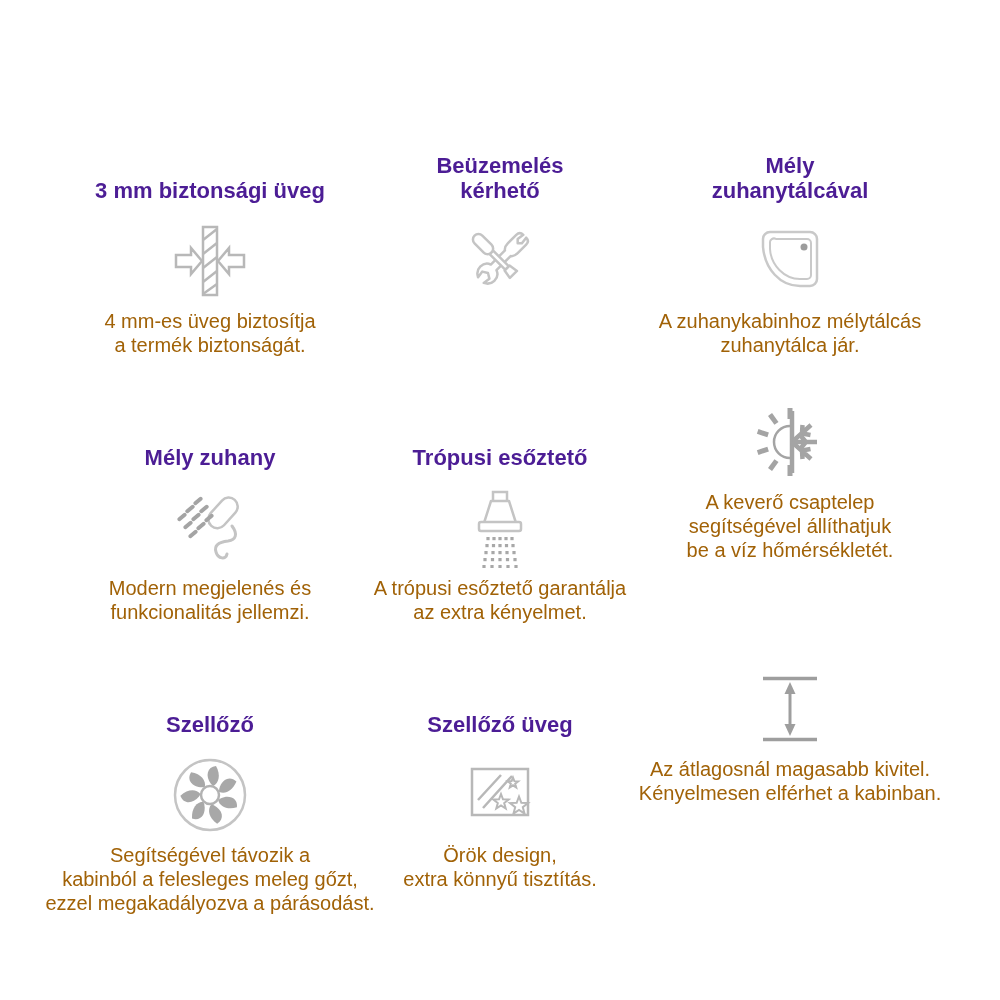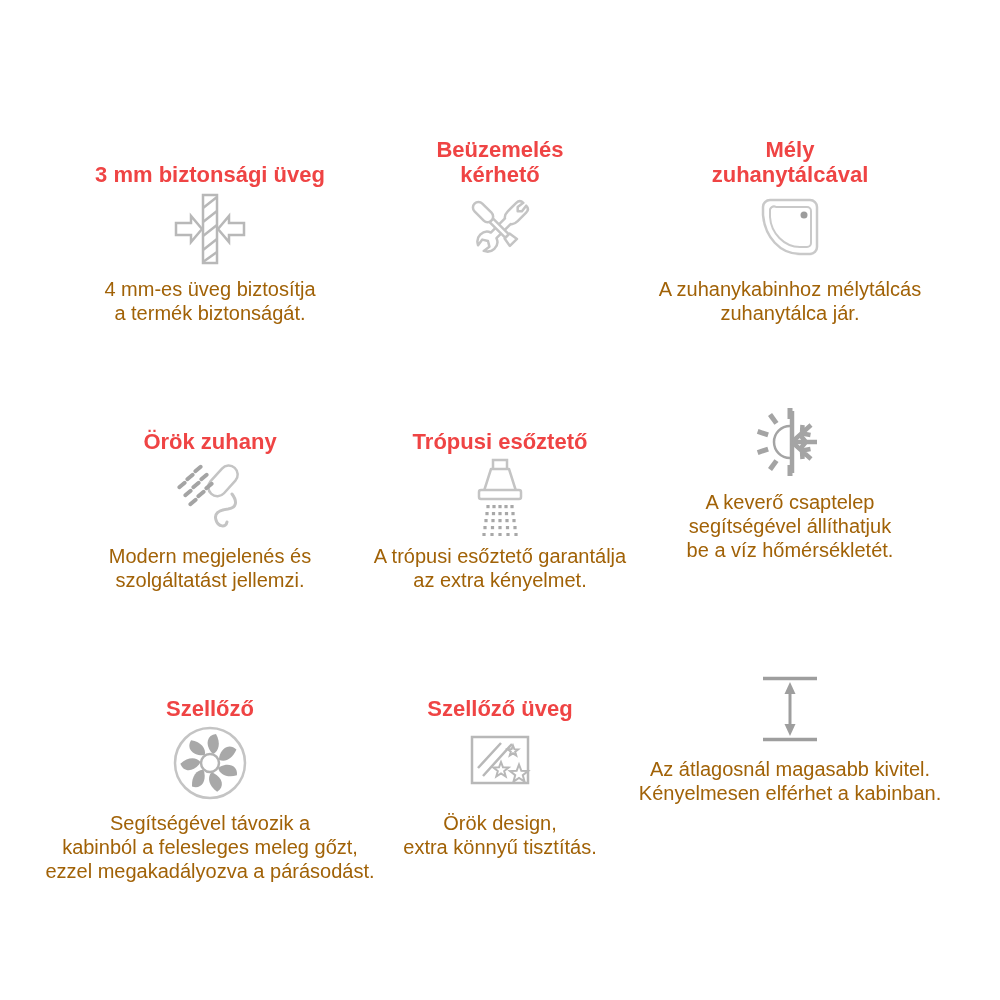--- a/index.html
+++ b/index.html
@@ -20,30 +20,30 @@
     grid-auto-rows: 267px;
     justify-content: center;
   }
   .cell {
     display: flex;
     flex-direction: column;
     align-items: center;
     text-align: center;
   }
   .title {
-    margin: 0;
+    margin: 16px;
     height: 54px;
     display: flex;
     align-items: flex-end;
     justify-content: center;
     font-size: 22px;
     font-weight: bold;
     line-height: 25px;
     white-space: pre;
-    color: #ef4444;
+    color: #4c1d95;
   }
   .iconbox {
     height: 80px;
     margin-top: 2px;
     display: flex;
     align-items: center;
     justify-content: center;
   }
   .desc {
     margin: 8px 0 0 0;
@@ -98,42 +98,42 @@
         <path d="M20,11 L60,11 A7,7 0 0 1 67,18 L67,58 A7,7 0 0 1 60,65 L50,65 C30,65 15,48 13,26 L13,18 A7,7 0 0 1 20,11 Z" fill="#ffffff" stroke="#c9c9c9" stroke-width="2.5"></path>
         <path d="M26,18 L57,18 A4,4 0 0 1 61,22 L61,54 A4,4 0 0 1 57,58 L50,58 C34,58 21,44 20,28 L20,22 A4,4 0 0 1 26,18 Z" fill="#ffffff" stroke="#c9c9c9" stroke-width="2"></path>
         <circle cx="54" cy="26" r="3.5" fill="#9c9c9c"></circle>
       </svg>
     </div>
     <p class="desc">A zuhanykabinhoz mélytálcás
 zuhanytálca jár.</p>
   </div>
 
   <div class="cell">
-    <h3 class="title">Örök zuhany</h3>
+    <h3 class="title">Mély zuhany</h3>
     <div class="iconbox">
       <svg width="80" height="80" viewBox="0 0 80 80">
         <g transform="rotate(42 52 26)">
           <rect x="43" y="7" width="18" height="35" rx="9" fill="#ffffff" stroke="#c4c4c4" stroke-width="2.5"></rect>
         </g>
         <path d="M62,38 C68,46 66,52 58,53 C48,54 44,58 46,64 C48,71 56,72 57,66" fill="none" stroke="#c4c4c4" stroke-width="3" stroke-linecap="round"></path>
         <g fill="#a4a4a4">
           <rect x="26" y="7.5" width="4" height="11" rx="2" transform="rotate(50 28 13)"></rect>
           <rect x="18" y="15.5" width="4" height="11" rx="2" transform="rotate(50 20 21)"></rect>
           <rect x="10" y="23.5" width="4" height="11" rx="2" transform="rotate(50 12 29)"></rect>
           <rect x="32" y="15.5" width="4" height="11" rx="2" transform="rotate(50 34 21)"></rect>
           <rect x="24" y="23.5" width="4" height="11" rx="2" transform="rotate(50 26 29)"></rect>
           <rect x="16" y="31.5" width="4" height="11" rx="2" transform="rotate(50 18 37)"></rect>
           <rect x="37" y="24.5" width="4" height="11" rx="2" transform="rotate(50 39 30)"></rect>
           <rect x="29" y="32.5" width="4" height="11" rx="2" transform="rotate(50 31 38)"></rect>
           <rect x="21" y="40.5" width="4" height="11" rx="2" transform="rotate(50 23 46)"></rect>
         </g>
       </svg>
     </div>
     <p class="desc">Modern megjelenés és
-szolgáltatást jellemzi.</p>
+funkcionalitás jellemzi.</p>
   </div>
 
   <div class="cell">
     <h3 class="title">Trópusi esőztető</h3>
     <div class="iconbox">
       <svg width="80" height="80" viewBox="0 0 80 80">
         <rect x="33" y="4" width="14" height="11" fill="#ffffff" stroke="#c4c4c4" stroke-width="2.5"></rect>
         <path d="M24,35 L31,13 L49,13 L56,35 Z" fill="#ffffff" stroke="#c4c4c4" stroke-width="2.5" stroke-linejoin="round"></path>
         <rect x="19" y="34" width="42" height="9" rx="2" fill="#ffffff" stroke="#c4c4c4" stroke-width="2.5"></rect>
         <g fill="#a8a8a8">

